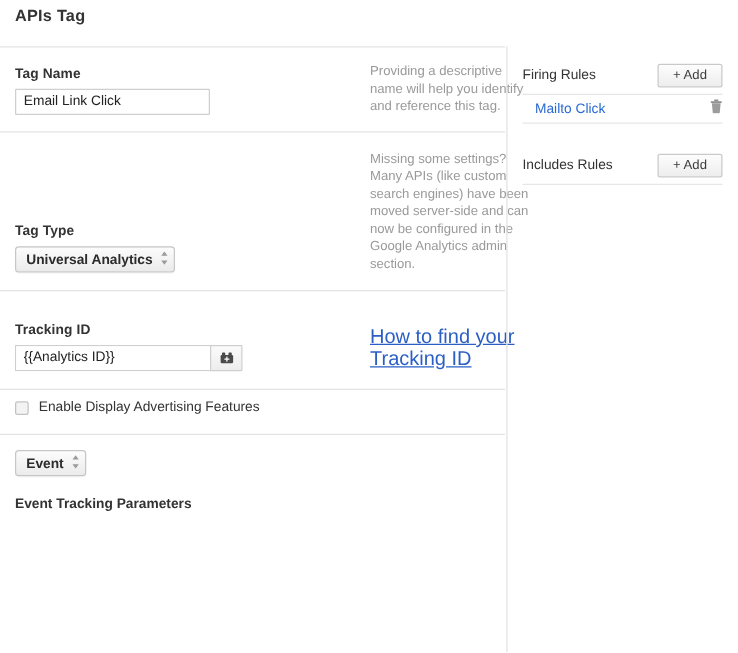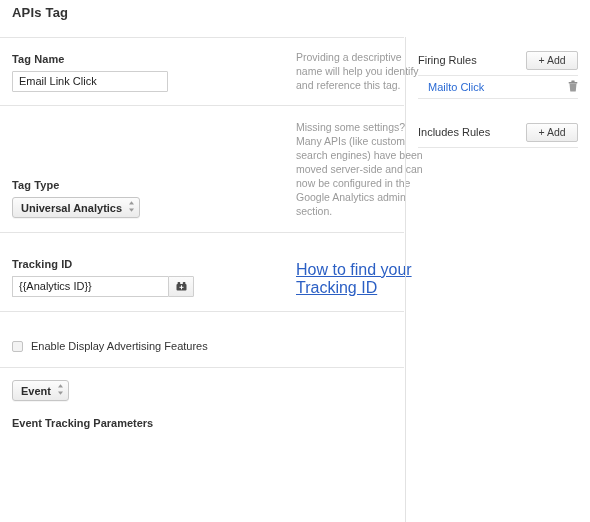--- a/index.html
+++ b/index.html
@@ -259,21 +259,21 @@
               </span>
             </button>
           </div>
         </div>
         <div class="help-col" style="padding-top:16px;">
           <a class="link" href="#">How to find your Tracking ID</a>
         </div>
       </div>
     </div>
 
-    <div class="section" style="padding-top:28px;padding-bottom:14px;">
+    <div class="section" style="padding-top:8px;padding-bottom:14px;">
       <div class="sec-inner">
         <div class="field-col">
           <div class="check-row">
             <span class="cbox"></span>
             <span class="cbox-label">Enable Display Advertising Features</span>
           </div>
         </div>
       </div>
     </div>
 

